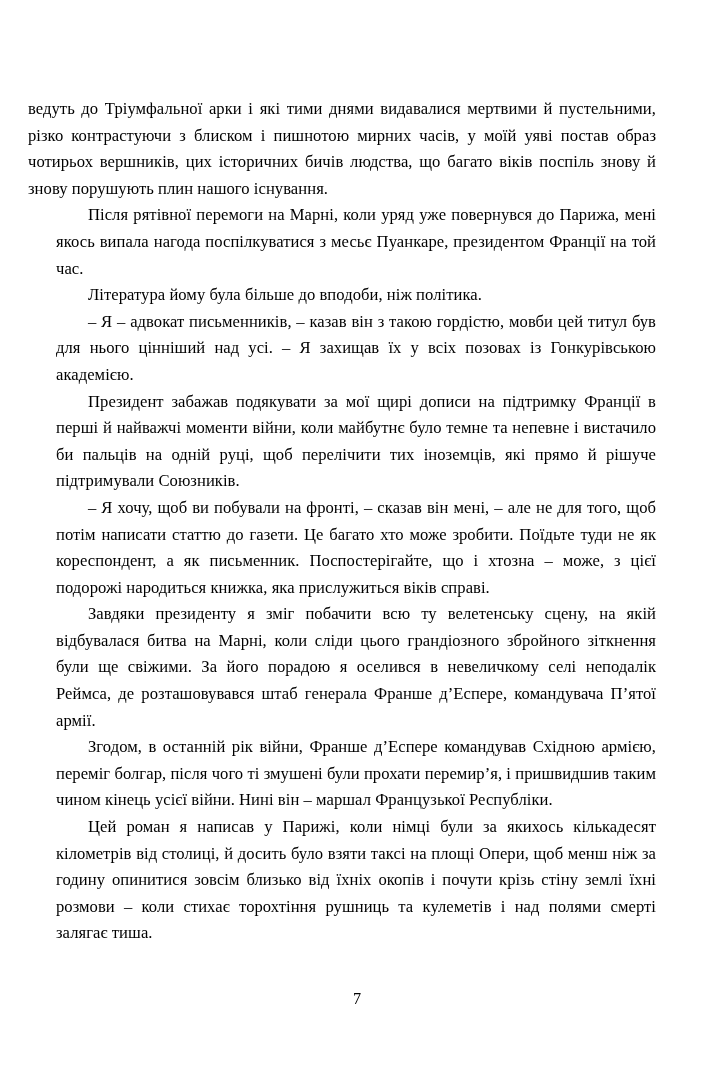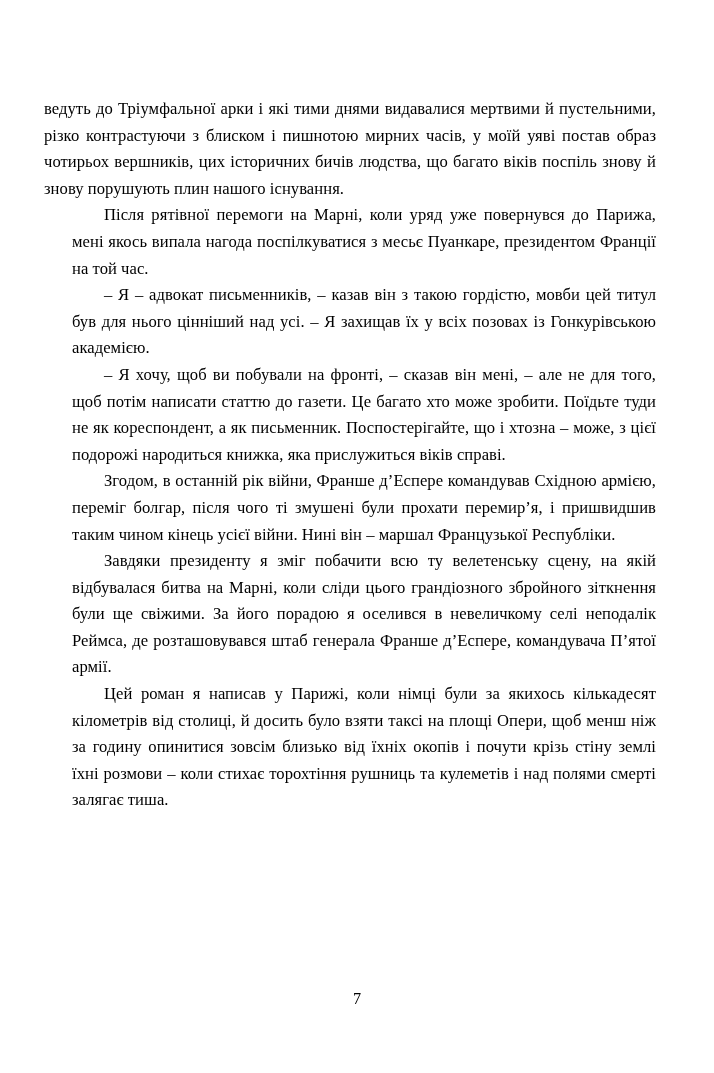--- a/index.html
+++ b/index.html
@@ -15,21 +15,21 @@
     position: relative;
     overflow: hidden;
   }
   .page {
     position: absolute;
     left: 0;
     top: 0;
     width: 714px;
     height: 1073px;
     box-sizing: border-box;
-    padding: 96px 58px 0 44px;
+    padding: 96px 58px 0 28px;
     display: flex;
     flex-direction: column;
   }
   .body-text {
     font-size: 16.6px;
     line-height: 26.6px;
     text-align: justify;
     text-justify: inter-word;
     hyphens: manual;
     letter-spacing: 0.05px;
@@ -51,20 +51,22 @@
     font-family: "Liberation Serif", serif;
   }
 </style>
 </head>
 <body>
 
 <div class="page">
   <div class="body-text">
     <p class="">ведуть до Тріумфальної арки і які тими днями видавалися мертвими й пустельними, різко контрастуючи з блиском і пишнотою мирних часів, у моїй уяві постав образ чотирьох вершників, цих історичних бичів людства, що багато віків поспіль знову й знову порушують плин нашого існування.</p>
     <p class="indent">Після рятівної перемоги на Марні, коли уряд уже повернувся до Парижа, мені якось випала нагода поспілкуватися з месьє Пуанкаре, президентом Франції на той час.</p>
+    <p class="indent">Література йому була більше до вподоби, ніж політика.</p>
     <p class="indent">– Я – адвокат письменників, – казав він з такою гордістю, мовби цей титул був для нього цінніший над усі. – Я захищав їх у всіх позовах із Гонкурівською академією.</p>
+    <p class="indent">Президент забажав подякувати за мої щирі дописи на підтримку Франції в перші й найважчі моменти війни, коли майбутнє було темне та непевне і вистачило би пальців на одній руці, щоб перелічити тих іноземців, які прямо й рішуче підтримували Союзників.</p>
     <p class="indent">– Я хочу, щоб ви побували на фронті, – сказав він мені, – але не для того, щоб потім написати статтю до газети. Це багато хто може зробити. Поїдьте туди не як кореспондент, а як письменник. Поспостерігайте, що і хтозна – може, з цієї подорожі народиться книжка, яка прислужиться віків справі.</p>
+    <p class="indent">Завдяки президенту я зміг побачити всю ту велетенську сцену, на якій відбувалася битва на Марні, коли сліди цього грандіозного збройного зіткнення були ще свіжими. За його порадою я оселився в невеличкому селі неподалік Реймса, де розташовувався штаб генерала Франше д’Еспере, командувача П’ятої армії.</p>
     <p class="indent">Згодом, в останній рік війни, Франше д’Еспере командував Східною армією, переміг болгар, після чого ті змушені були прохати перемир’я, і пришвидшив таким чином кінець усієї війни. Нині він – маршал Французької Республіки.</p>
-    <p class="indent">Завдяки президенту я зміг побачити всю ту велетенську сцену, на якій відбувалася битва на Марні, коли сліди цього грандіозного збройного зіткнення були ще свіжими. За його порадою я оселився в невеличкому селі неподалік Реймса, де розташовувався штаб генерала Франше д’Еспере, командувача П’ятої армії.</p>
     <p class="indent">Цей роман я написав у Парижі, коли німці були за якихось кількадесят кілометрів від столиці, й досить було взяти таксі на площі Опери, щоб менш ніж за годину опинитися зовсім близько від їхніх окопів і почути крізь стіну землі їхні розмови – коли стихає торохтіння рушниць та кулеметів і над полями смерті залягає тиша.</p>
   </div>
   <div class="page-number">7</div>
 </div>
 
 </body></html>

